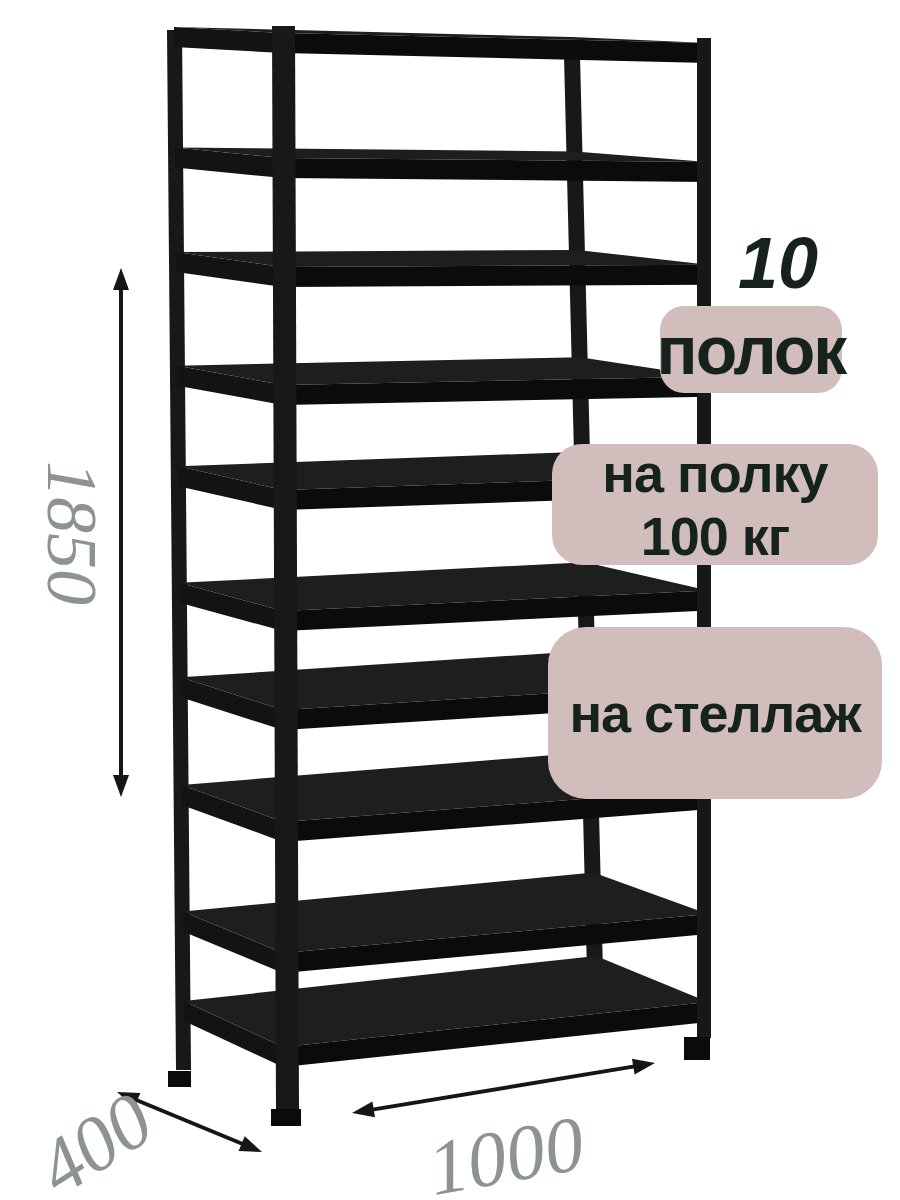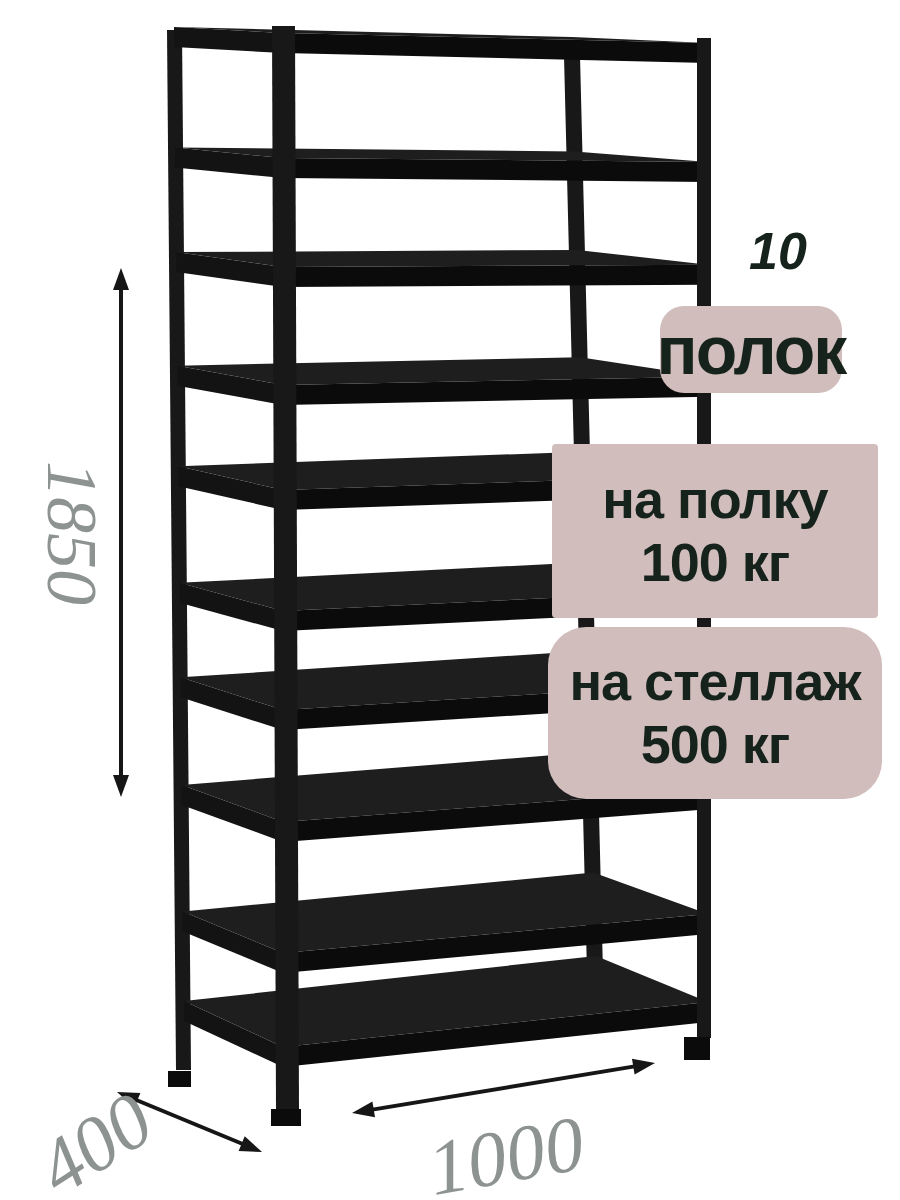--- a/index.html
+++ b/index.html
@@ -12,27 +12,27 @@
   .badge{
     position:absolute;
     background:var(--badge-bg,#d1bdbb);
     color:var(--badge-text,#16231c);
     font-weight:bold;
     display:flex;flex-direction:column;align-items:center;justify-content:center;
     text-align:center;
   }
   #badge-count{left:660px;top:306px;width:182px;height:87px;border-radius:24px;
     font-size:68px;letter-spacing:-2px;}
-  #badge-shelf-load{left:552px;top:444px;width:326px;height:174px;border-radius:4px;
+  #badge-shelf-load{left:552px;top:444px;width:326px;height:121px;border-radius:30px;
     font-size:54px;line-height:1.16;letter-spacing:-1px;}
   #badge-rack-load{left:548px;top:627px;width:334px;height:172px;border-radius:38px;
     font-size:54px;line-height:1.16;letter-spacing:-1px;}
   .count-number{
-    position:absolute;left:778px;top:251px;transform:translate(-50%,-50%);
-    font-size:52px;font-weight:bold;font-style:italic;
+    position:absolute;left:778px;top:263px;transform:translate(-50%,-50%);
+    font-size:72px;font-weight:bold;font-style:italic;
     color:var(--badge-text,#16231c);white-space:nowrap;
   }
   .dim{
     position:absolute;
     font-family:"Liberation Serif",serif;font-style:italic;
     color:var(--dim-text,#8d9390);white-space:nowrap;
   }
   #dim-height{left:71px;top:533px;font-size:72px;transform:translate(-50%,-50%) rotate(90deg);}
   #dim-depth{left:95px;top:1144px;font-size:78px;transform:translate(-50%,-50%) rotate(-33deg);}
   #dim-width{left:506px;top:1156px;font-size:78px;transform:translate(-50%,-50%) rotate(-10deg);}
@@ -101,16 +101,15 @@
     <span>полок</span>
   </div>
 
   <div class="badge" id="badge-shelf-load">
     <div>на полку</div>
     <div>100 кг</div>
   </div>
 
   <div class="badge" id="badge-rack-load">
     <div>на стеллаж</div>
-    <div>500 кг</div>
   </div>
 
 </div>
 
 </body></html>

